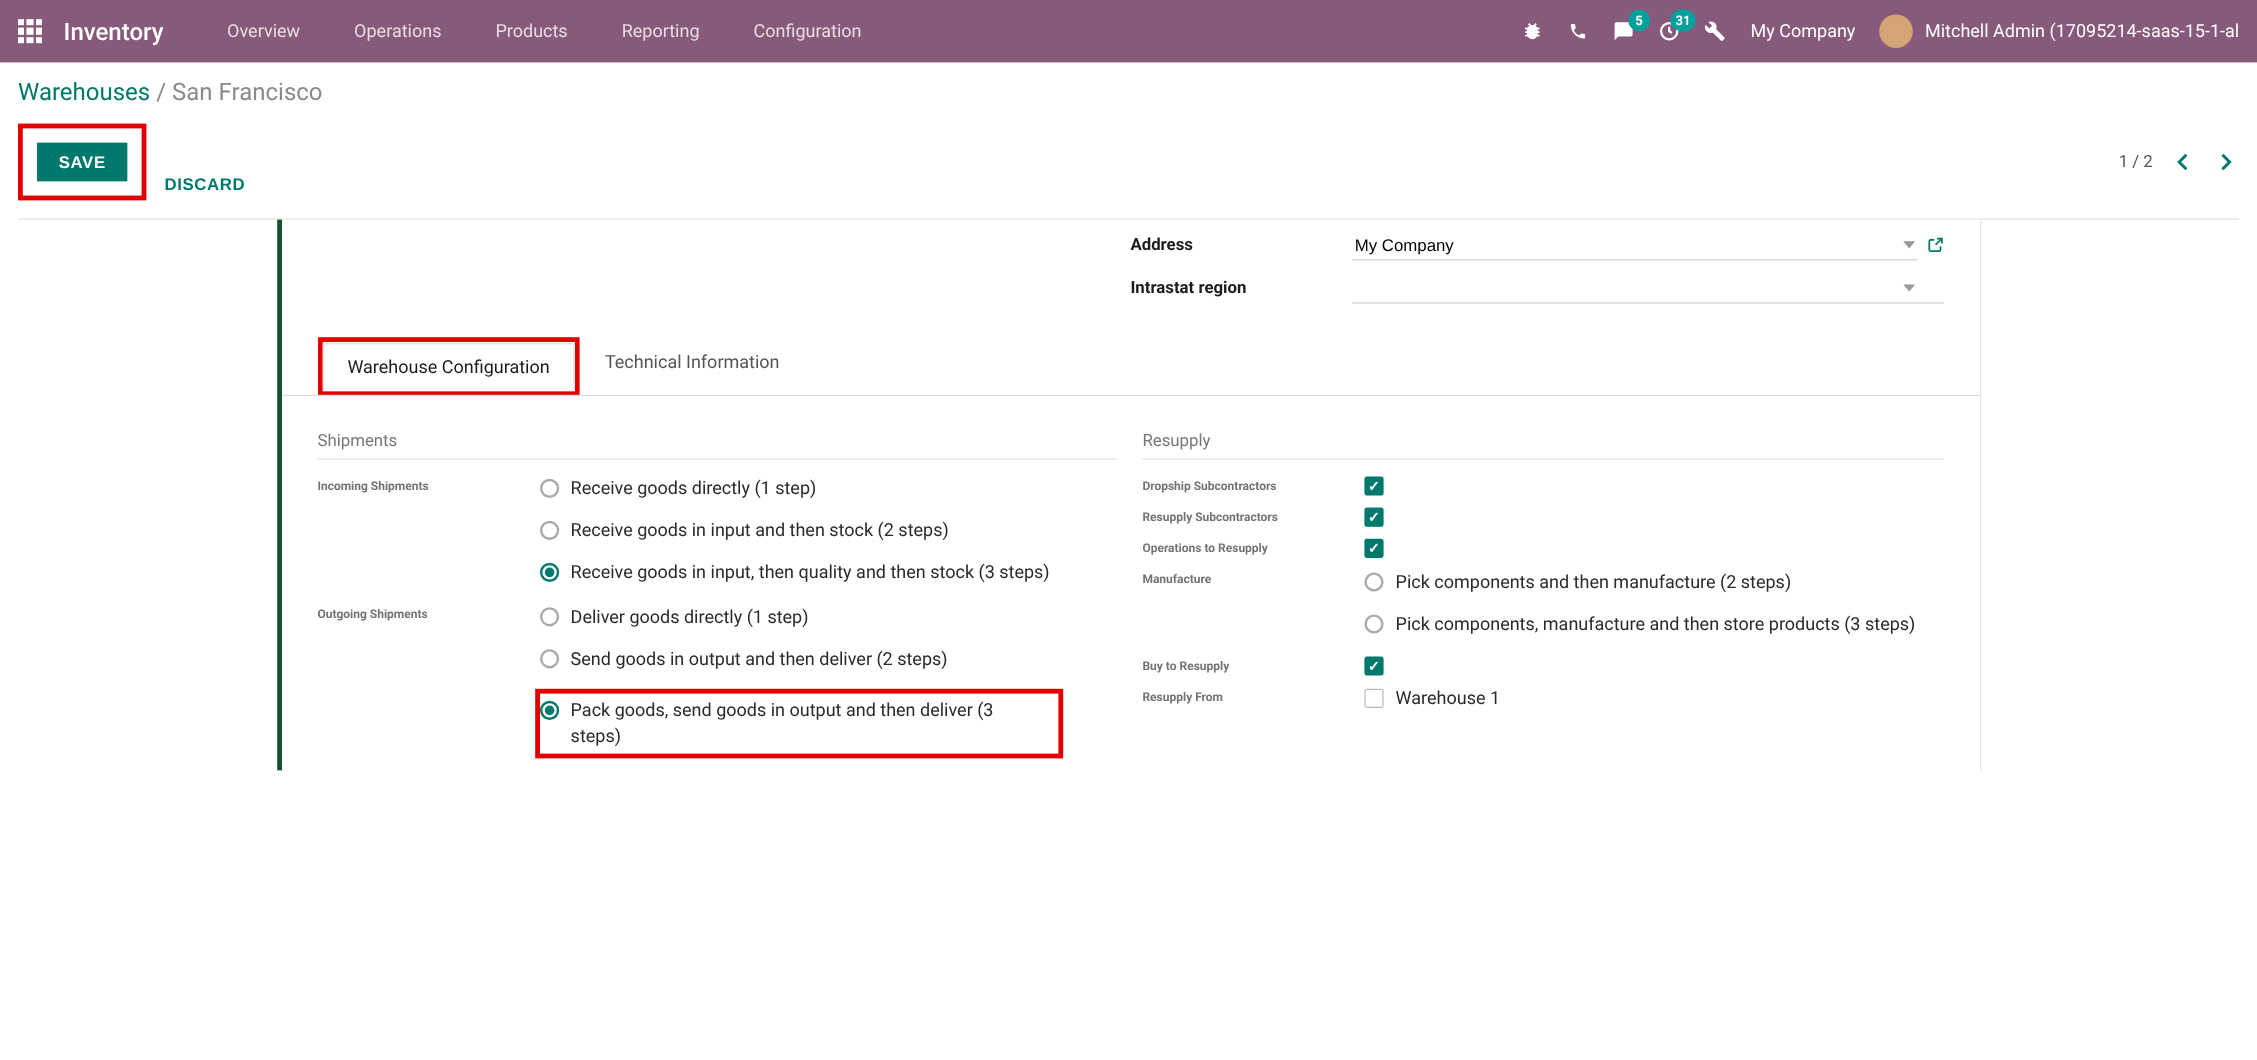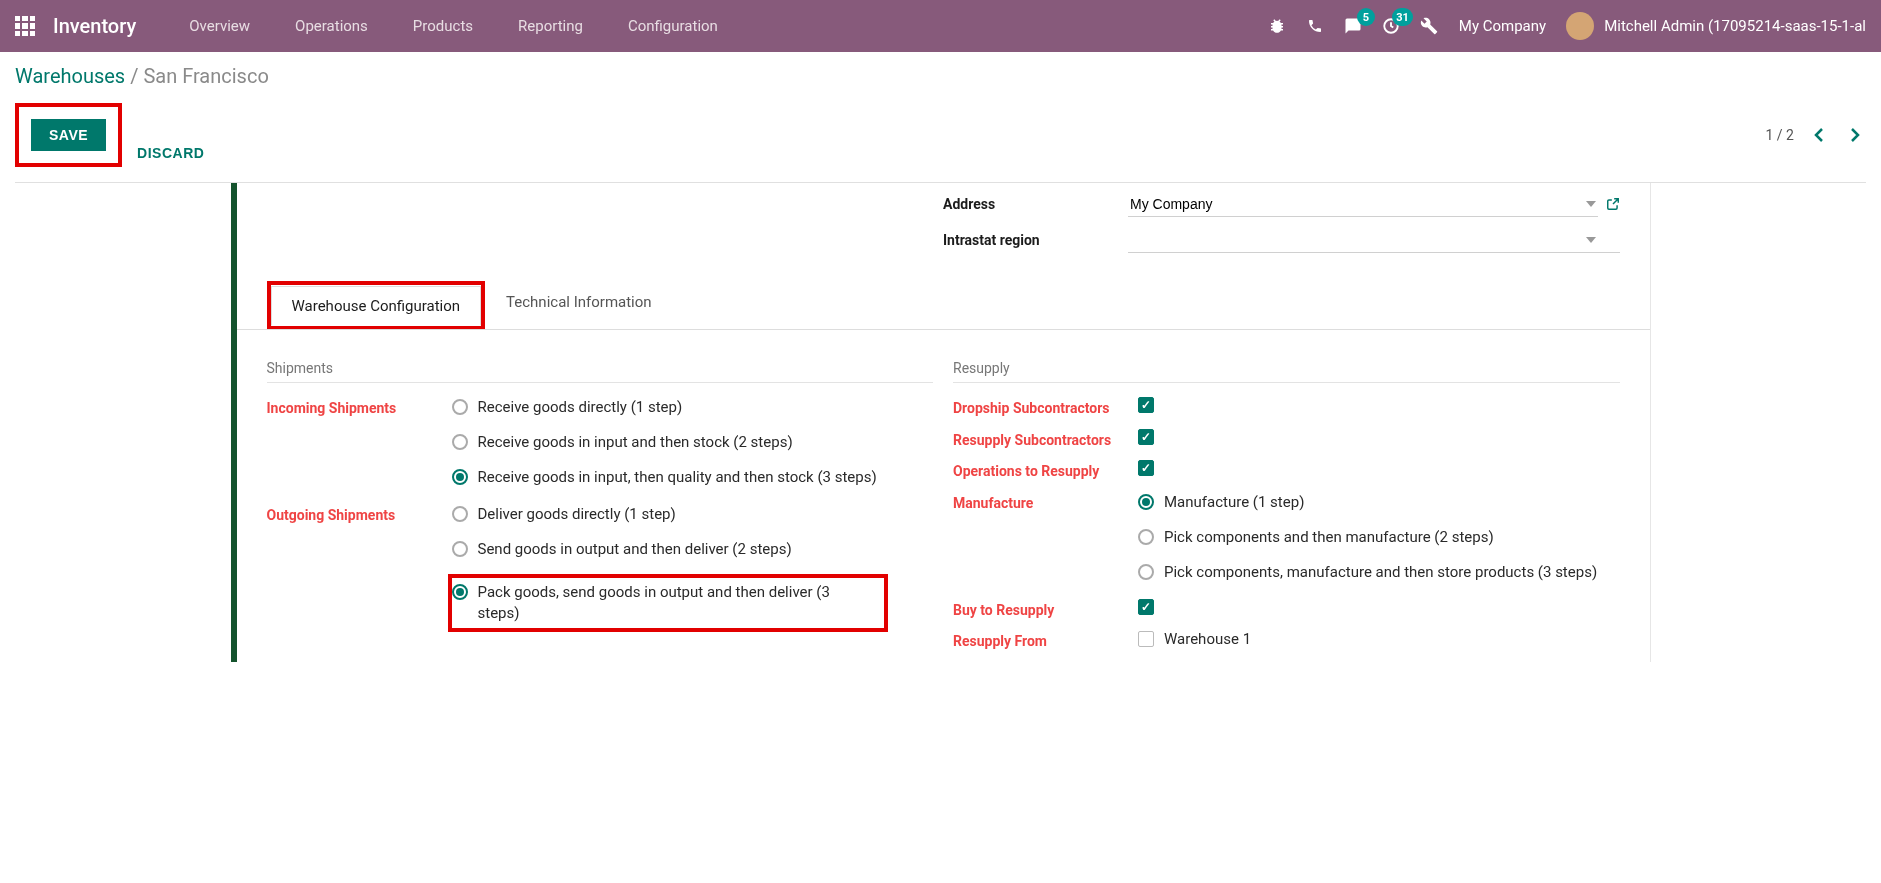--- a/index.html
+++ b/index.html
@@ -30,21 +30,21 @@
 .btn-save { background: #00786b; color: #fff; border: 1px solid #00786b; padding: 7px 17px; font-weight: 700; font-size: 14px; cursor: pointer; letter-spacing: 0.5px; }
 .btn-discard { background: transparent; color: #00786b; border: none; padding: 7px 15px; font-weight: 700; font-size: 14px; cursor: pointer; letter-spacing: 0.5px; margin-top: 36px; }
 .highlight-save { border: 4px solid #e20000; padding: 12px; display: inline-block; }
 .pager-block { margin-left: auto; display: flex; align-items: center; gap: 14px; color: #555; }
 .pager-text { font-size: 14px; }
 .pager-arrow { width: 22px; height: 22px; cursor: pointer; display:flex; align-items:center; justify-content:center; }
 
 .hr-sep { border: none; border-top: 1px solid #e0e0e0; margin-top: 14px; }
 
 
-.form-sheet { max-width: 1420px; margin: 0 auto 40px auto; border-left: 6px solid #14532d; border-right: 1px solid #e6e6e6; background: #fff; }
+.form-sheet { max-width: 1420px; margin: 0 auto 40px auto; border-left: 4px solid #14532d; border-right: 1px solid #e6e6e6; background: #fff; }
 .top-fields { display: flex; padding: 6px 30px 20px 30px; }
 .top-left { flex: 1; }
 .top-right { flex: 1; }
 .field-row { display: flex; align-items: center; margin-bottom: 6px; min-height: 30px; }
 .field-label { width: 185px; font-weight: 700; color: #1c1c1c; font-size: 14px; }
 .field-widget { flex: 1; position: relative; display:flex; align-items:center; }
 .m2o-input { border: none; border-bottom: 1px solid #d0d0d0; padding: 4px 24px 4px 2px; width: 100%; font-size: 14px; background: transparent; }
 .m2o-caret { position: absolute; right: 24px; top: 50%; transform: translateY(-50%); color: #999; pointer-events:none; }
 .ext-link { color: #00786b; margin-left: 8px; cursor: pointer; }
 
@@ -52,21 +52,21 @@
 .tabs { display: flex; border-bottom: 1px solid #ddd; padding-left: 30px; }
 .tab { padding: 10px 20px; border: 1px solid transparent; border-bottom: none; color: #555; cursor: pointer; position: relative; top: 1px; font-size: 15px; }
 .tab.active { border: 1px solid #ddd; border-bottom: 1px solid #fff; color: #1c1c1c; background:#fff; }
 .tab-highlight { border: 4px solid #e20000; padding: 0; display: inline-block; }
 
 
 .tab-content { display: flex; padding: 30px 30px 0 30px; gap: 20px; }
 .col { flex: 1; }
 .section-title { color: #777; font-size: 14px; border-bottom: 1px solid #e3e3e3; padding-bottom: 6px; margin-bottom: 14px; }
 .grp-row { display: flex; margin-bottom: 10px; }
-.grp-label { width: 185px; font-weight: 700; color: #ef4444; font-size: 14px; padding-top: 2px; line-height:1.4; }
+.grp-label { width: 185px; font-weight: 700; color: #737373; font-size: 10px; padding-top: 2px; line-height:1.4; }
 .grp-value { flex: 1; }
 
 
 .radio-opt { display: flex; align-items: flex-start; gap: 10px; margin-bottom: 14px; cursor: pointer; padding-right: 20px; }
 .radio-opt.last { margin-bottom: 6px; }
 .radio-dot { width: 16px; height: 16px; border: 2px solid #aaa; border-radius: 50%; flex-shrink: 0; margin-top: 2px; position: relative; }
 .radio-opt.selected .radio-dot { border-color: #00786b; }
 .radio-opt.selected .radio-dot::after { content: ""; position: absolute; top: 2px; left: 2px; width: 8px; height: 8px; background: #00786b; border-radius: 50%; }
 .radio-text { font-size: 15px; color: #2a2a2a; line-height: 1.4; }
 
@@ -274,24 +274,20 @@
       <div class="grp-row">
         <div class="grp-label">Operations to Resupply</div>
         <div class="grp-value">
             <div class="chk checked"></div>
           </div>
       </div>
 
       <div class="grp-row">
         <div class="grp-label">Manufacture</div>
         <div class="grp-value">
-          <div class="radio-opt selected">
-            <div class="radio-dot"></div>
-            <div class="radio-text">Manufacture (1 step)</div>
-          </div>
           <div class="radio-opt">
             <div class="radio-dot"></div>
             <div class="radio-text">Pick components and then manufacture (2 steps)</div>
           </div>
           <div class="radio-opt last">
             <div class="radio-dot"></div>
             <div class="radio-text">Pick components, manufacture and then store products (3 steps)</div>
           </div>
         </div>
       </div>

